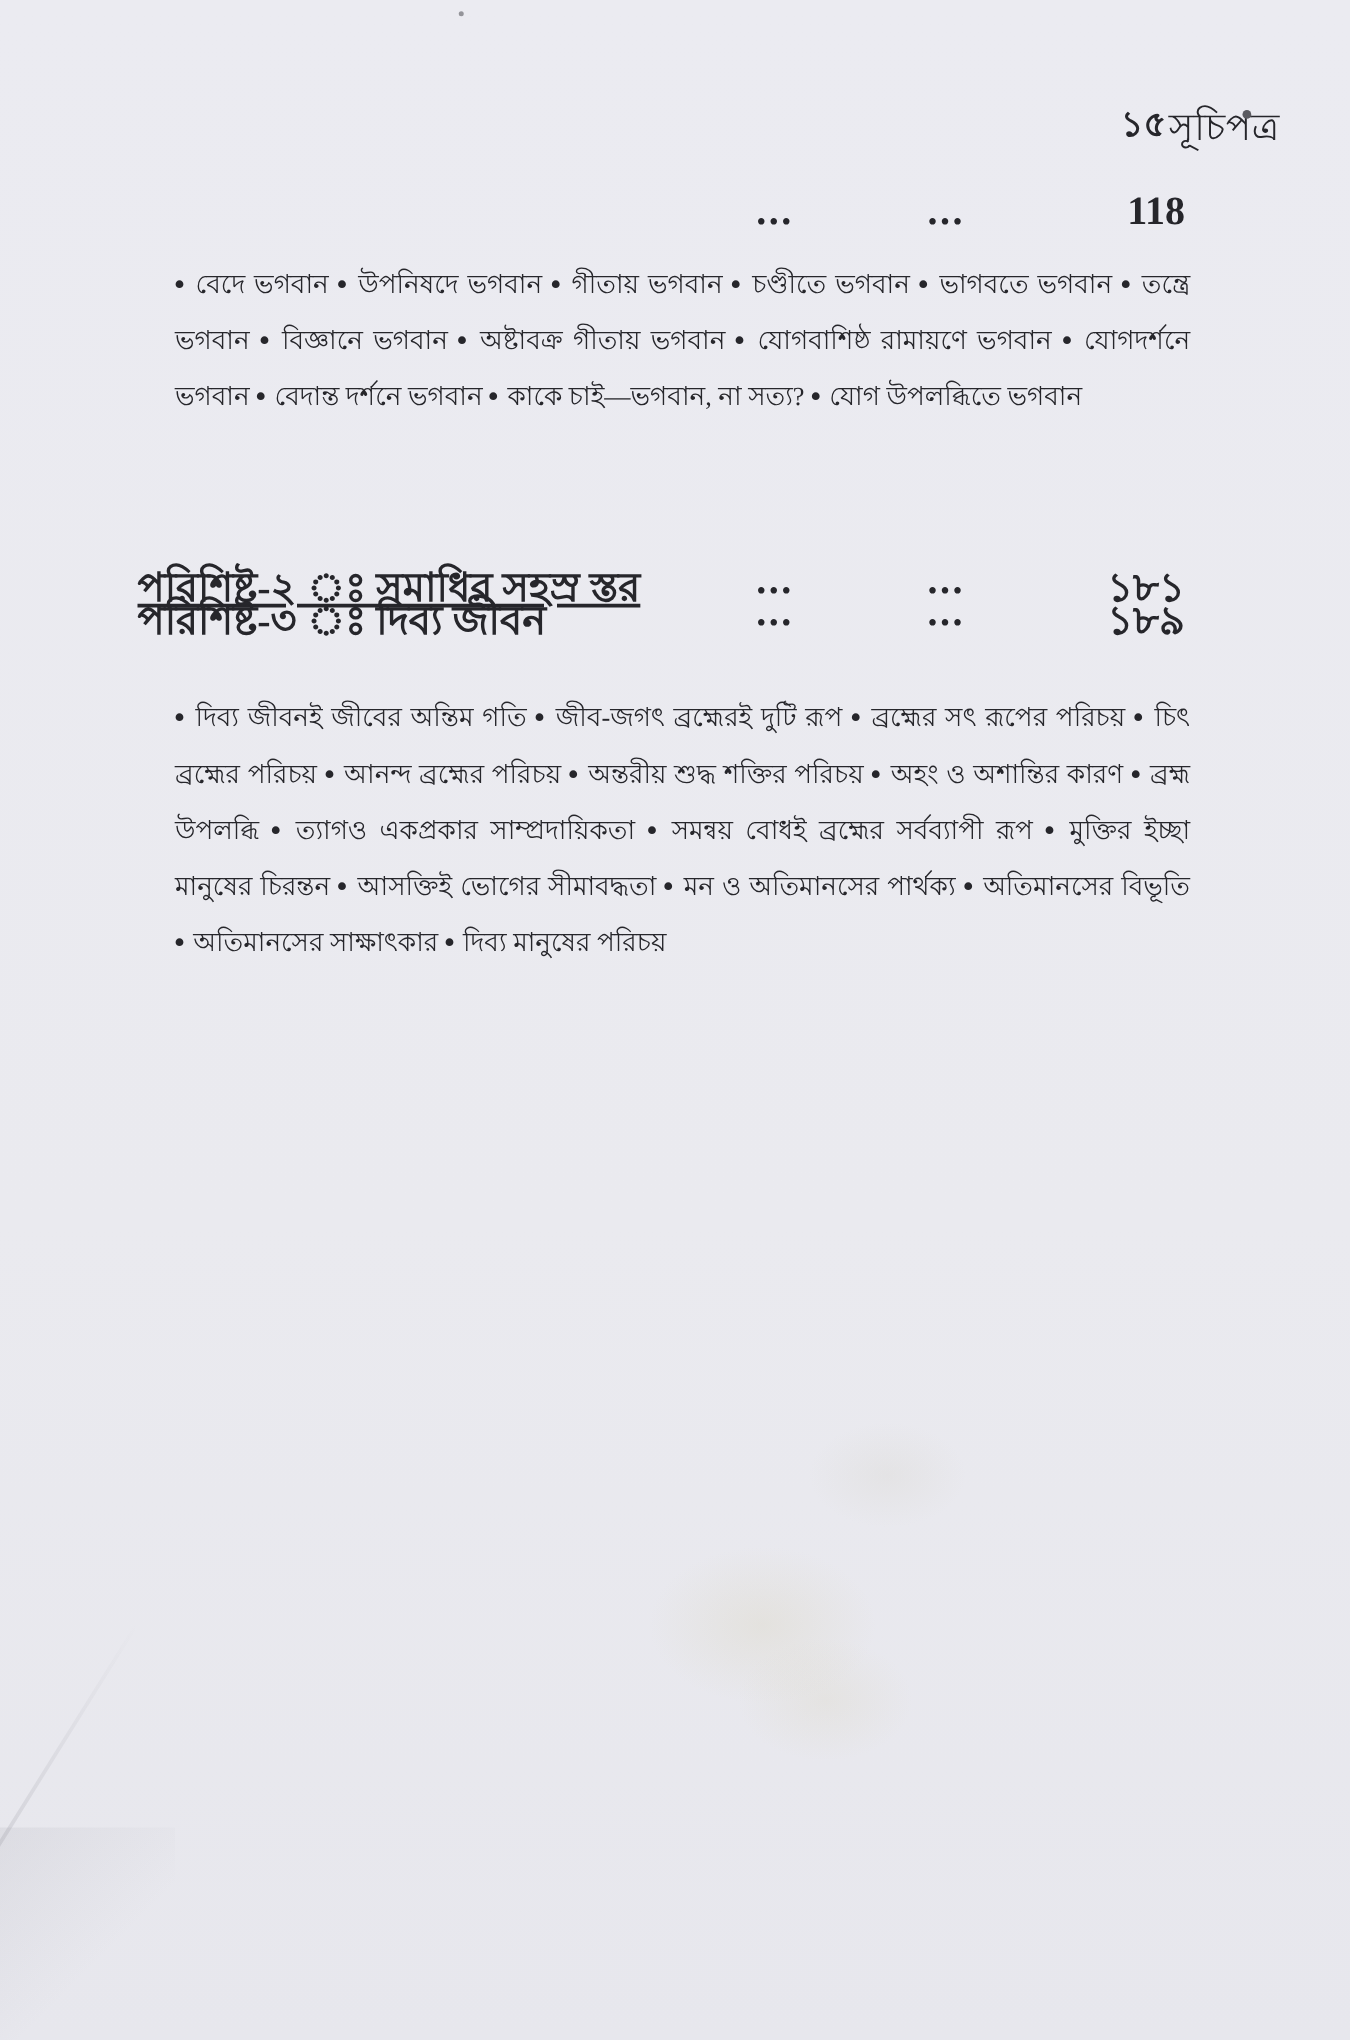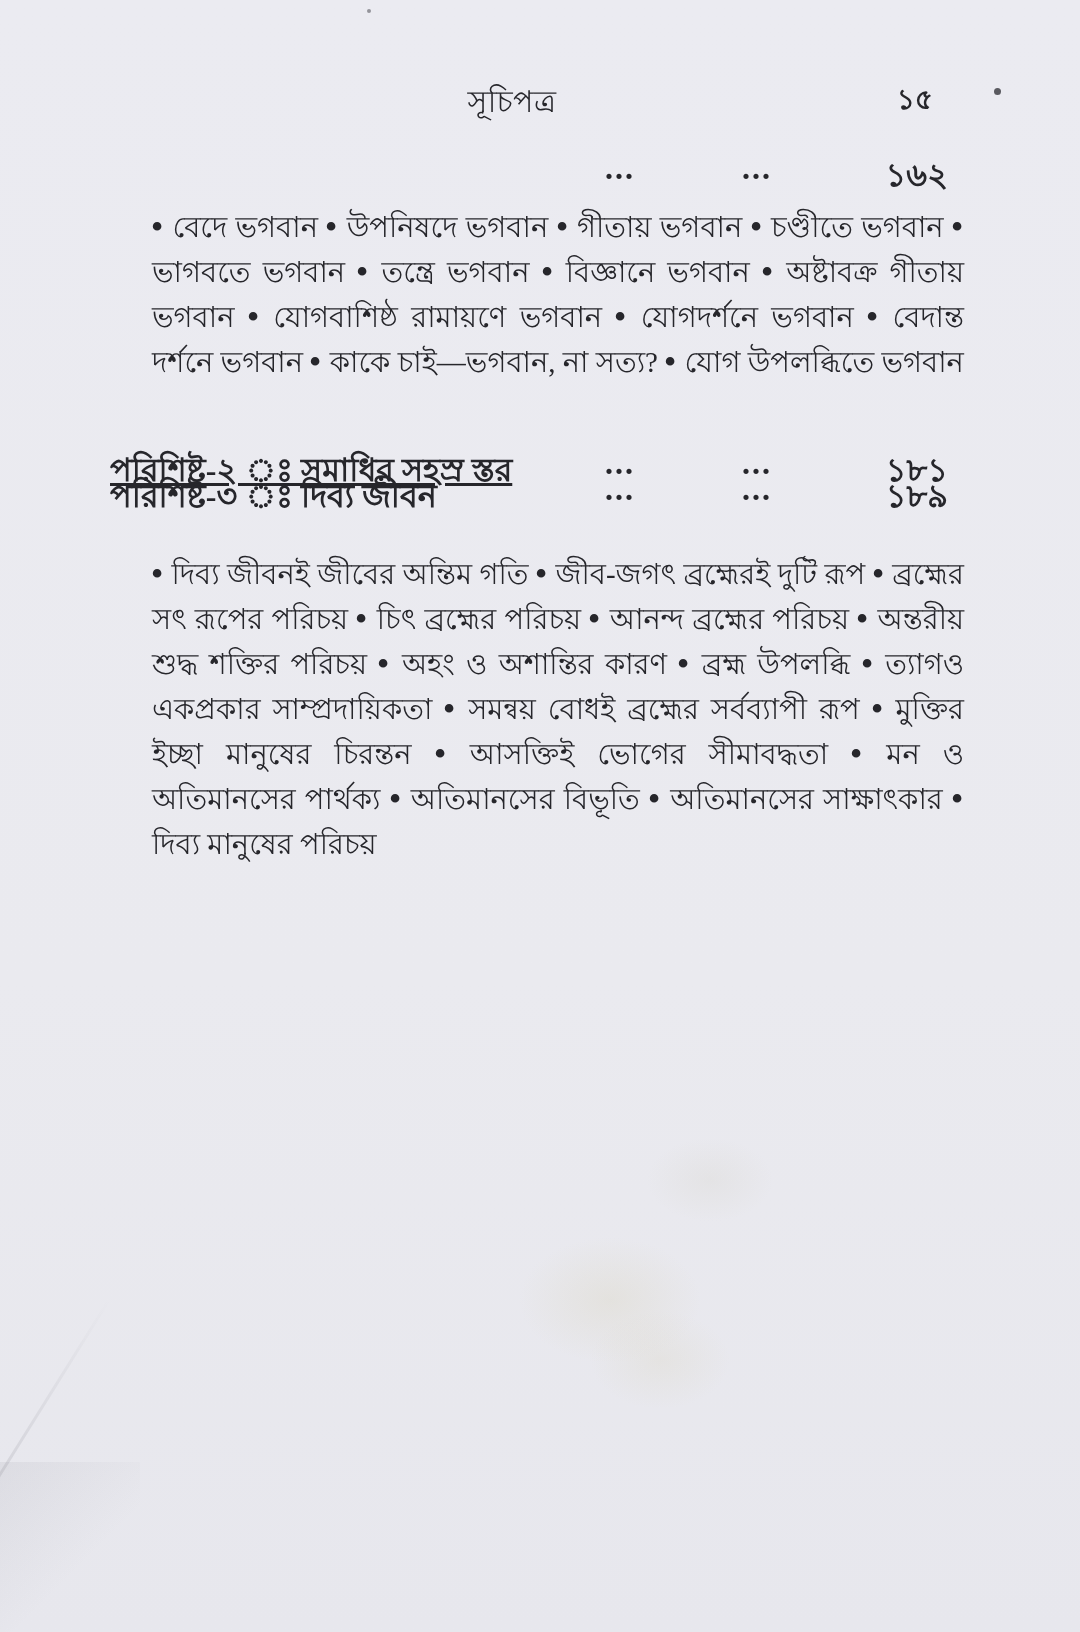--- a/index.html
+++ b/index.html
@@ -47,21 +47,21 @@
     border-radius: 50%;
   }
   .speck-a { left: 994px; top: 88px; width: 7px; height: 7px; }
   .speck-b { left: 367px; top: 9px; width: 4px; height: 4px; opacity: .6; }
 
   .header-title {
     position: absolute;
     top: 78px;
     left: 0;
     width: 1024px;
-    text-align: center;
+    text-align: right;
     font-size: 30px;
     letter-spacing: 0.5px;
   }
   .header-pageno {
     position: absolute;
     top: 78px;
     right: 147px;
     font-size: 28px;
     font-weight: bold;
   }
@@ -83,44 +83,44 @@
     position: absolute;
     font-weight: bold;
     letter-spacing: 2px;
   }
   .heading .dots1 { left: 495px; }
   .heading .dots2 { left: 632px; }
   .heading .pageno { position: absolute; right: 0; }
 
   .topics {
     position: absolute;
-    left: 152px;
+    left: 140px;
     width: 812px;
-    font-size: 29px;
+    font-size: 21px;
     line-height: 45px;
     text-align: justify;
   }
   .p0 { top: 205px; }
   .p2 { top: 552px; }
   .topic { white-space: normal; }
   .bullet {
     display: inline-block;
     transform: scale(1.25);
     margin-right: 2px;
   }
 </style>
 </head>
 <body>
 
 <div class="page">
   <div class="header-title">সূচিপত্র</div>
   <div class="header-pageno">১৫</div>
 
   <div id="entries">
-      <div class="heading h0"><span class="dots dots1">...</span><span class="dots dots2">...</span><span class="pageno">১৬২</span></div>
+      <div class="heading h0"><span class="dots dots1">...</span><span class="dots dots2">...</span><span class="pageno">118</span></div>
       <div class="topics p0"><span class="topic"><span class="bullet">•</span> <span class="topic-text">বেদে ভগবান</span></span> <span class="topic"><span class="bullet">•</span> <span class="topic-text">উপনিষদে ভগবান</span></span> <span class="topic"><span class="bullet">•</span> <span class="topic-text">গীতায় ভগবান</span></span> <span class="topic"><span class="bullet">•</span> <span class="topic-text">চণ্ডীতে ভগবান</span></span> <span class="topic"><span class="bullet">•</span> <span class="topic-text">ভাগবতে ভগবান</span></span> <span class="topic"><span class="bullet">•</span> <span class="topic-text">তন্ত্রে ভগবান</span></span> <span class="topic"><span class="bullet">•</span> <span class="topic-text">বিজ্ঞানে ভগবান</span></span> <span class="topic"><span class="bullet">•</span> <span class="topic-text">অষ্টাবক্র গীতায় ভগবান</span></span> <span class="topic"><span class="bullet">•</span> <span class="topic-text">যোগবাশিষ্ঠ রামায়ণে ভগবান</span></span> <span class="topic"><span class="bullet">•</span> <span class="topic-text">যোগদর্শনে ভগবান</span></span> <span class="topic"><span class="bullet">•</span> <span class="topic-text">বেদান্ত দর্শনে ভগবান</span></span> <span class="topic"><span class="bullet">•</span> <span class="topic-text">কাকে চাই—ভগবান, না সত্য?</span></span> <span class="topic"><span class="bullet">•</span> <span class="topic-text">যোগ উপলব্ধিতে ভগবান</span></span></div>
       <div class="heading h1"><span class="label">পরিশিষ্ট-২ ঃ সমাধির সহস্র স্তর</span><span class="dots dots1">...</span><span class="dots dots2">...</span><span class="pageno">১৮১</span></div>
       <div class="heading h2"><span class="label">পরিশিষ্ট-৩ ঃ দিব্য জীবন</span><span class="dots dots1">...</span><span class="dots dots2">...</span><span class="pageno">১৮৯</span></div>
       <div class="topics p2"><span class="topic"><span class="bullet">•</span> <span class="topic-text">দিব্য জীবনই জীবের অন্তিম গতি</span></span> <span class="topic"><span class="bullet">•</span> <span class="topic-text">জীব-জগৎ ব্রহ্মেরই দুটি রূপ</span></span> <span class="topic"><span class="bullet">•</span> <span class="topic-text">ব্রহ্মের সৎ রূপের পরিচয়</span></span> <span class="topic"><span class="bullet">•</span> <span class="topic-text">চিৎ ব্রহ্মের পরিচয়</span></span> <span class="topic"><span class="bullet">•</span> <span class="topic-text">আনন্দ ব্রহ্মের পরিচয়</span></span> <span class="topic"><span class="bullet">•</span> <span class="topic-text">অন্তরীয় শুদ্ধ শক্তির পরিচয়</span></span> <span class="topic"><span class="bullet">•</span> <span class="topic-text">অহং ও অশান্তির কারণ</span></span> <span class="topic"><span class="bullet">•</span> <span class="topic-text">ব্রহ্ম উপলব্ধি</span></span> <span class="topic"><span class="bullet">•</span> <span class="topic-text">ত্যাগও একপ্রকার সাম্প্রদায়িকতা</span></span> <span class="topic"><span class="bullet">•</span> <span class="topic-text">সমন্বয় বোধই ব্রহ্মের সর্বব্যাপী রূপ</span></span> <span class="topic"><span class="bullet">•</span> <span class="topic-text">মুক্তির ইচ্ছা মানুষের চিরন্তন</span></span> <span class="topic"><span class="bullet">•</span> <span class="topic-text">আসক্তিই ভোগের সীমাবদ্ধতা</span></span> <span class="topic"><span class="bullet">•</span> <span class="topic-text">মন ও অতিমানসের পার্থক্য</span></span> <span class="topic"><span class="bullet">•</span> <span class="topic-text">অতিমানসের বিভূতি</span></span> <span class="topic"><span class="bullet">•</span> <span class="topic-text">অতিমানসের সাক্ষাৎকার</span></span> <span class="topic"><span class="bullet">•</span> <span class="topic-text">দিব্য মানুষের পরিচয়</span></span></div>
     </div>
 
   <div class="speck speck-a"></div>
   <div class="speck speck-b"></div>
   <div class="crease"></div>
   <div class="crease2"></div>

